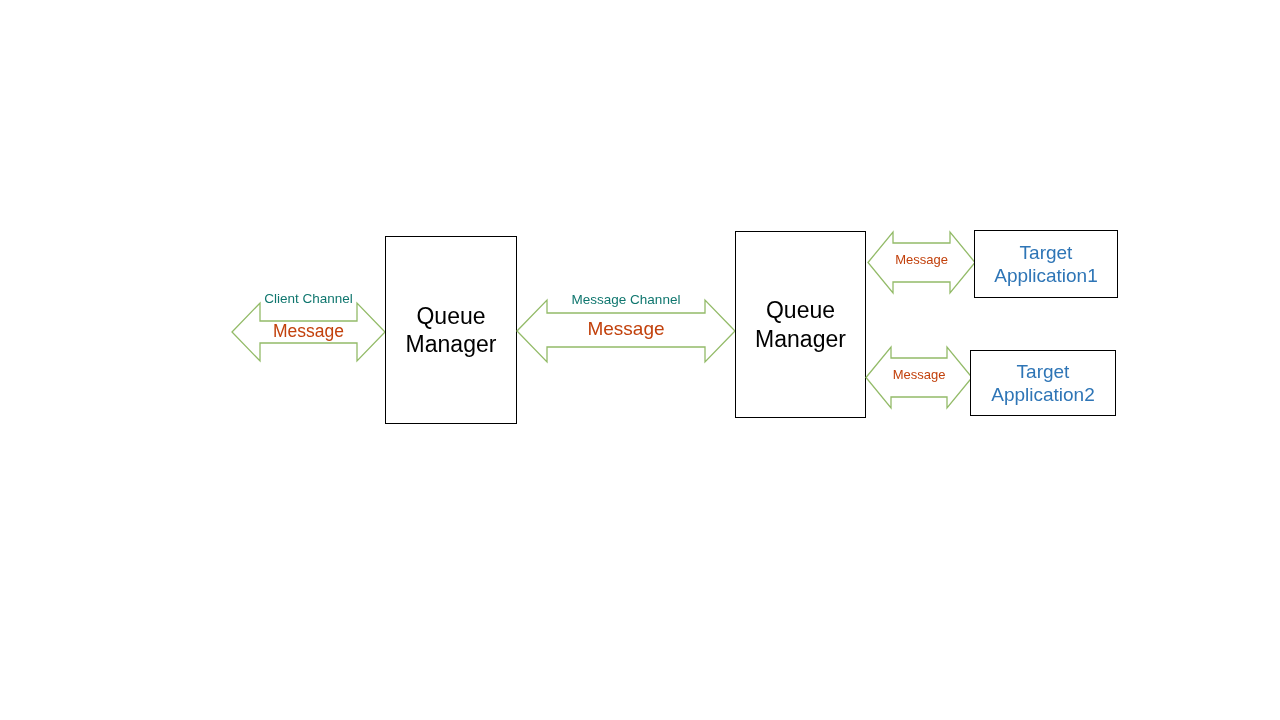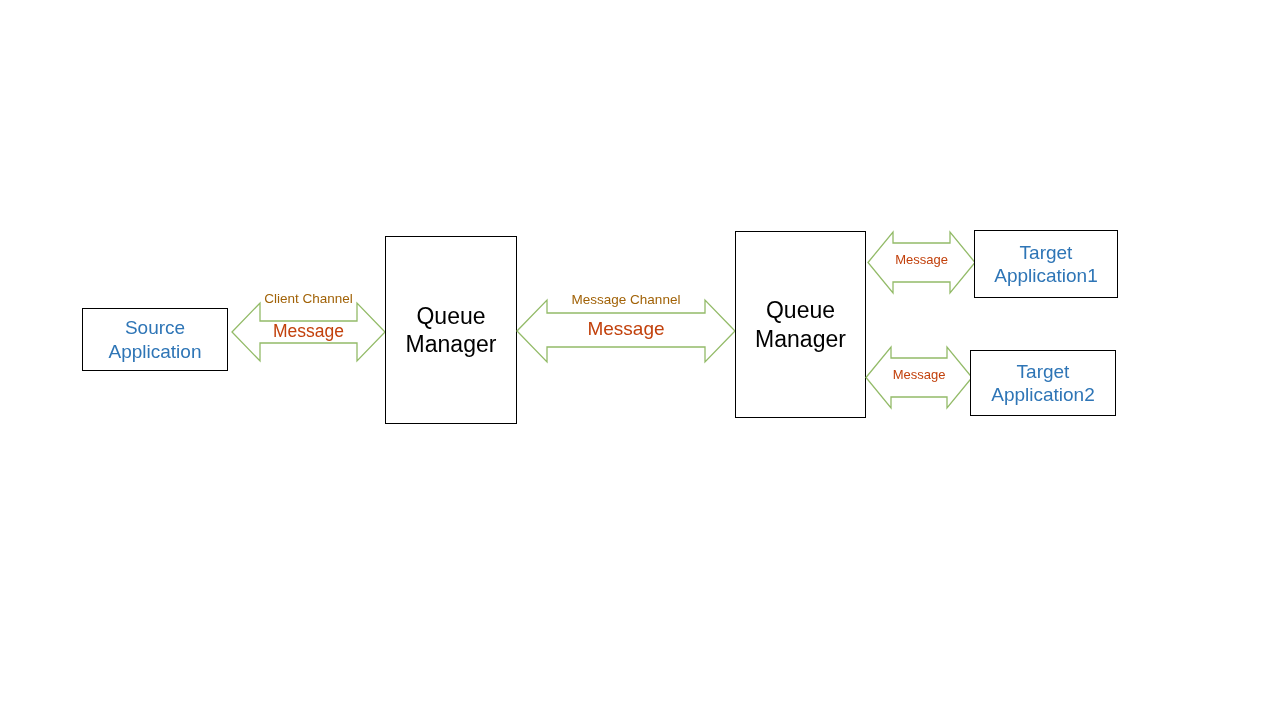--- a/index.html
+++ b/index.html
@@ -71,21 +71,21 @@
   }
 
   .arrow-label {
     position: absolute;
     text-align: center;
     white-space: nowrap;
     left: 0;
     width: 100%;
   }
   .label-channel {
-    color: #a16207;
+    color: #0f766e;
     font-size: 13.5px;
   }
   .label-message {
     color: #c2410c;
   }
 
   
   #arrow-client   { left: 232px; top: 303px; width: 153px; height: 58px; }
   #arrow-message  { left: 517px; top: 300px; width: 218px; height: 62px; }
   #arrow-target-1 { left: 868px; top: 232px; width: 107px; height: 61px; }
@@ -98,24 +98,20 @@
   #arrow-message .label-message  { top: 18px; font-size: 19px; }
 
   #arrow-target-1 .label-message { top: 20px; font-size: 13px; }
   #arrow-target-2 .label-message { top: 20px; font-size: 13px; }
 </style>
 </head>
 <body>
 
 <div id="diagram">
 
-  <div class="node-box app-box" id="box-source">
-    <span class="line">Source</span>
-    <span class="line">Application</span>
-  </div>
 
   <div class="arrow-group" id="arrow-client">
     <svg width="153" height="58" viewBox="0 0 153 58">
       <polygon class="arrow-shape" points="0,29 28,0 28,18 125,18 125,0 153,29 125,58 125,40 28,40 28,58"></polygon>
     </svg>
     <span class="arrow-label label-channel">Client Channel</span>
     <span class="arrow-label label-message">Message</span>
   </div>
 
   <div class="node-box qm-box" id="box-qm-1">

